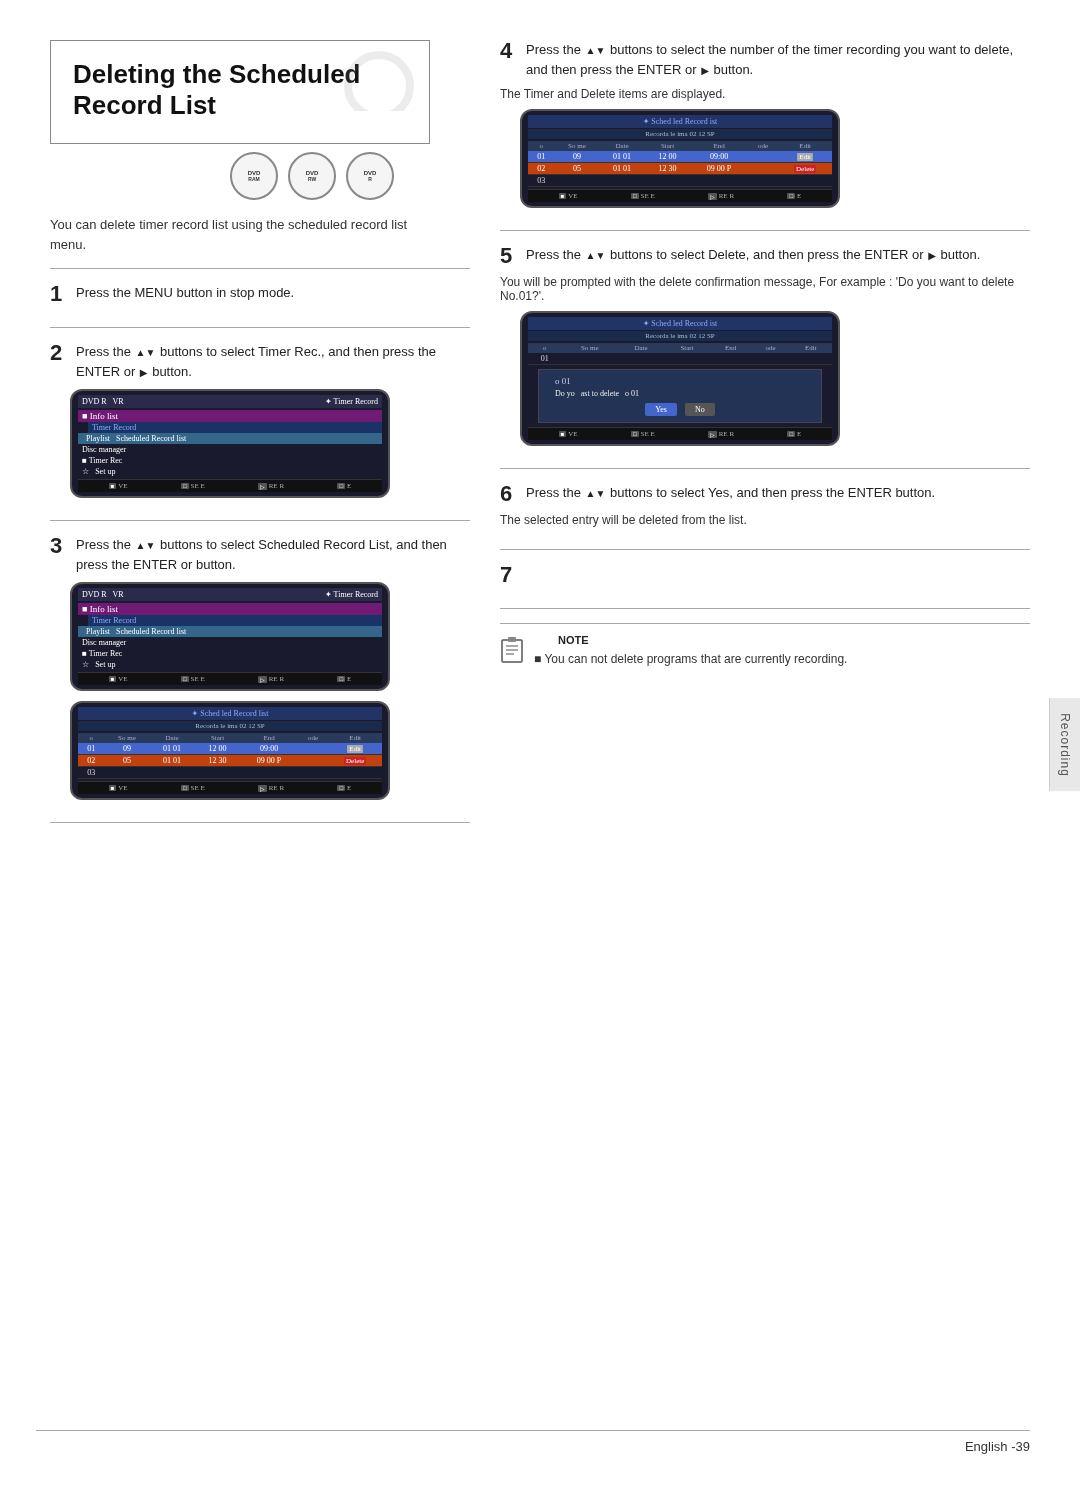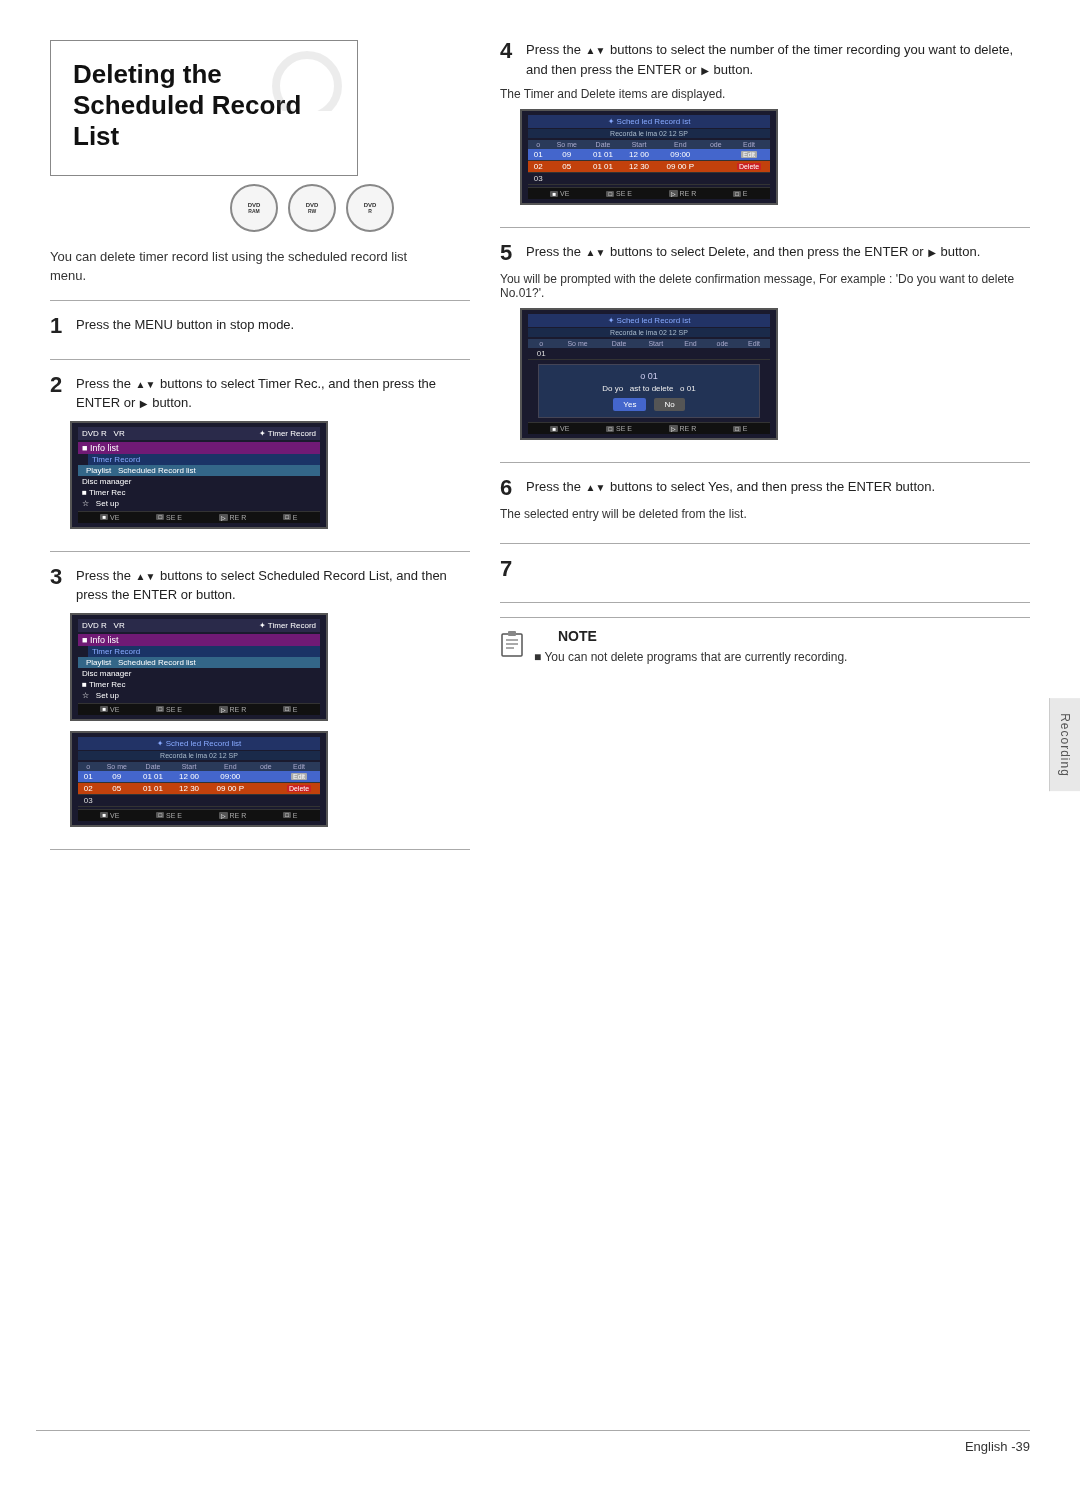--- a/index.html
+++ b/index.html
@@ -33,21 +33,21 @@
       font-size: 12px;
       color: #555;
       border-left: 1px solid #ccc;
       letter-spacing: 1px;
     }
 
     
     .title-area {
       border: 1.5px solid #888;
       padding: 18px 22px 22px 22px;
-      width: 308px;
+      width: 380px;
       margin-bottom: 18px;
       position: relative;
     }
     .title-area h1 {
       font-size: 26px;
       font-weight: bold;
       line-height: 1.2;
       color: #111;
     }
 
@@ -120,26 +120,27 @@
     hr.divider {
       border: none;
       border-top: 1px solid #aaa;
       margin: 14px 0;
     }
 
     
     .screen-mockup {
       background: #1a1a2e;
       border: 2px solid #555;
-      border-radius: 0;
+      border-radius: 12px;
       margin: 8px 0 10px 20px;
       padding: 4px 6px;
-      width: 258px;
+      width: 320px;
       font-size: 9px;
       color: #fff;
+      font-family: Liberation Serif, serif;
     }
     .screen-header {
       display: flex;
       justify-content: space-between;
       background: #2a2a4a;
       padding: 2px 4px;
       font-size: 8px;
       margin-bottom: 2px;
     }
     .screen-menu-item {
@@ -205,21 +206,20 @@
       padding: 0 2px;
       border-radius: 1px;
     }
 
     
     .confirm-dialog {
       background: #223355;
       border: 1px solid #445;
       padding: 6px 16px;
       margin: 4px 10px;
-      text-align: center;
       font-size: 9px;
       color: #eee;
     }
     .confirm-buttons {
       display: flex;
       justify-content: center;
       gap: 8px;
       margin-top: 5px;
     }
     .confirm-btn {
@@ -245,21 +245,21 @@
     .note-icon {
       font-size: 20px;
       color: #555;
       margin-top: 2px;
     }
     .note-content {
       flex: 1;
     }
     .note-title {
       font-weight: bold;
-      font-size: 14px;
+      font-size: 11px;
       margin-bottom: 4px;
       padding-left: 24px;
     }
     .note-text {
       font-size: 12px;
       color: #333;
       line-height: 1.5;
     }
 
     

